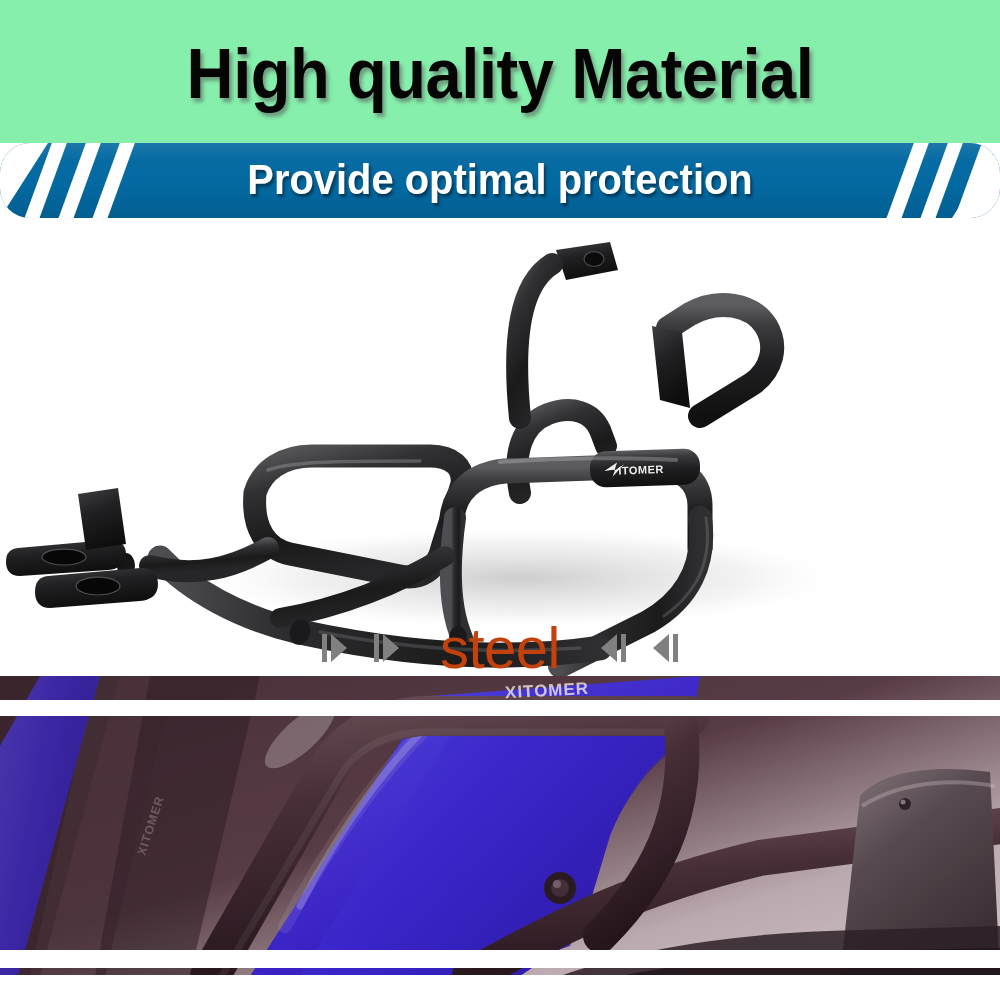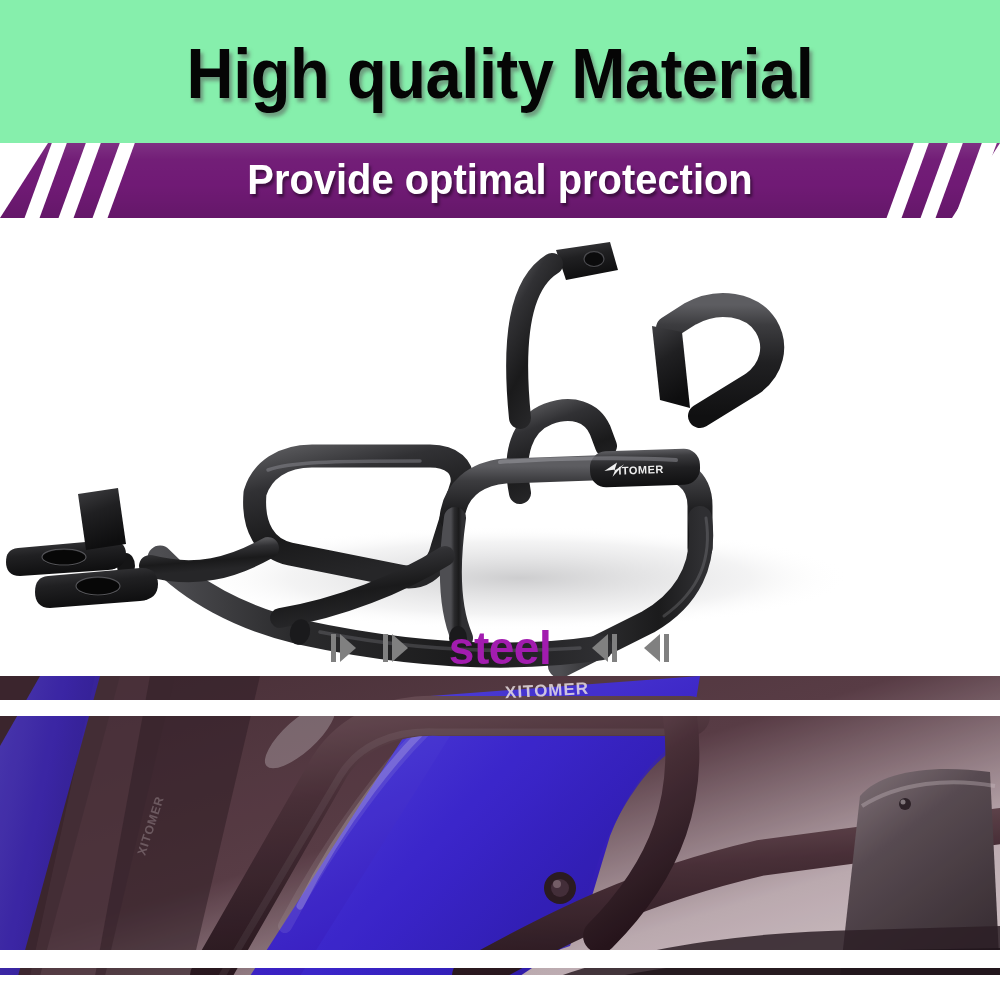--- a/index.html
+++ b/index.html
@@ -44,22 +44,23 @@
     text-shadow: 3px 4px 4px rgba(90,90,90,0.55);
     white-space: nowrap;
     padding-top: 4px;
   }
 
   
   .ribbon {
     position: absolute;
     left: 0; top: 143px;
     width: 1000px; height: 75px;
-    background: #701a75;
+    background: #0369a1;
     overflow: hidden;
+    border-radius: 30px;
   }
   .ribbon-sheen {
     position: absolute;
     inset: 0;
     background: linear-gradient(180deg,
         rgba(255,255,255,0.10) 0%,
         rgba(255,255,255,0.02) 22%,
         rgba(0,0,0,0.00) 55%,
         rgba(0,0,0,0.10) 100%);
     pointer-events: none;
@@ -123,24 +124,24 @@
     left: 0; top: 612px;
     width: 1000px; height: 72px;
     display: flex;
     align-items: center;
     justify-content: center;
     gap: 26px;
   }
   .marker { display: block; }
   .caption-label {
     font-family: "Liberation Sans", sans-serif;
-    font-weight: bold;
-    font-size: 46px;
+    font-weight: normal;
+    font-size: 58px;
     line-height: 1;
-    color: #a21caf;
+    color: #c2410c;
     letter-spacing: -0.5px;
     padding: 0 14px;
   }
 
   
   .install-photo {
     position: absolute;
     left: 0; top: 676px;
     width: 1000px; height: 300px;
     overflow: hidden;

